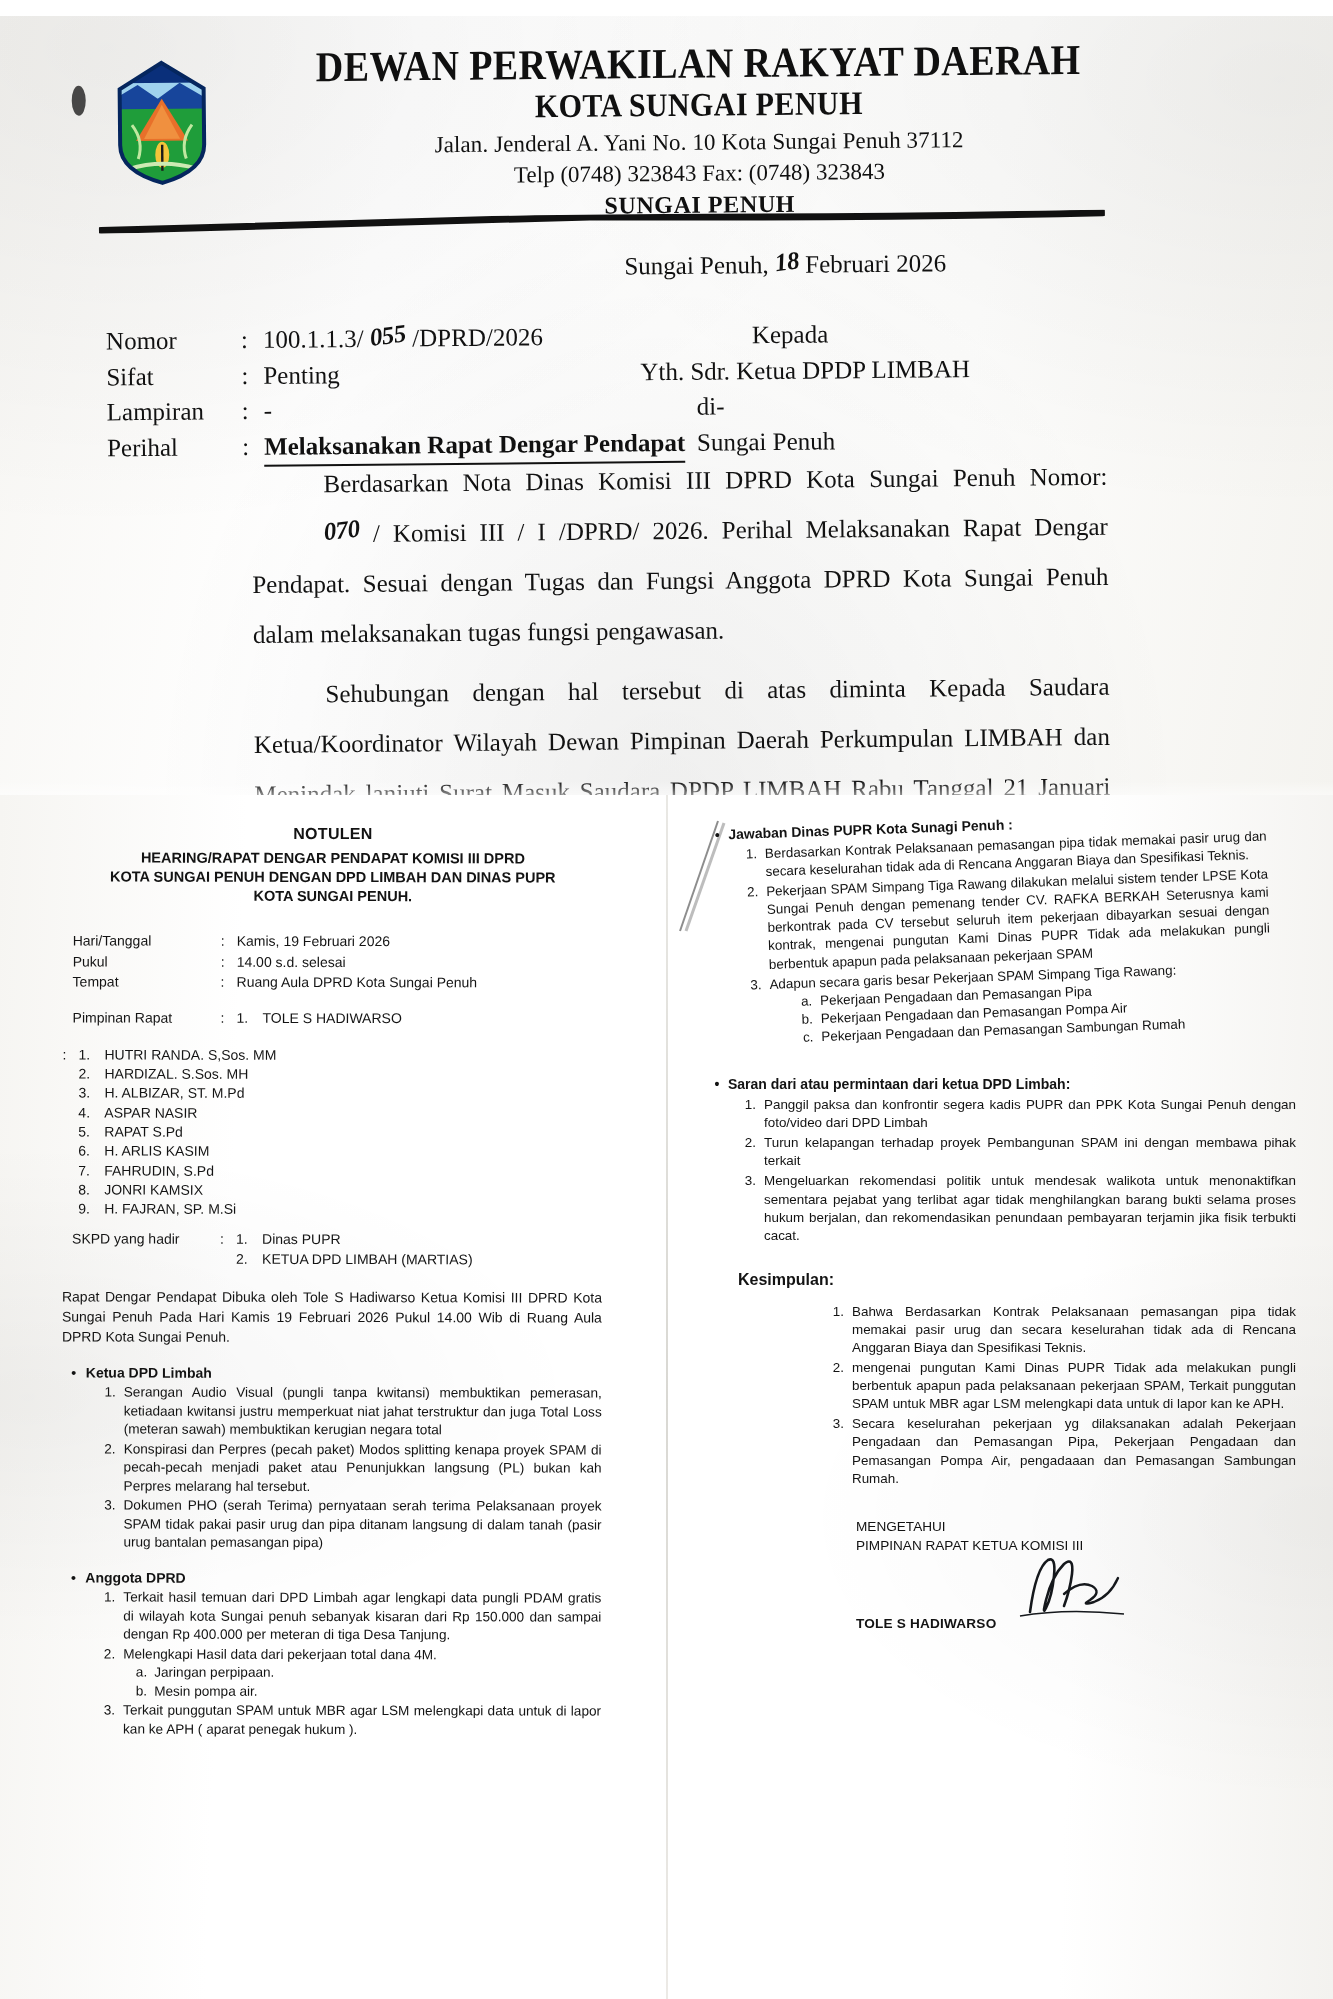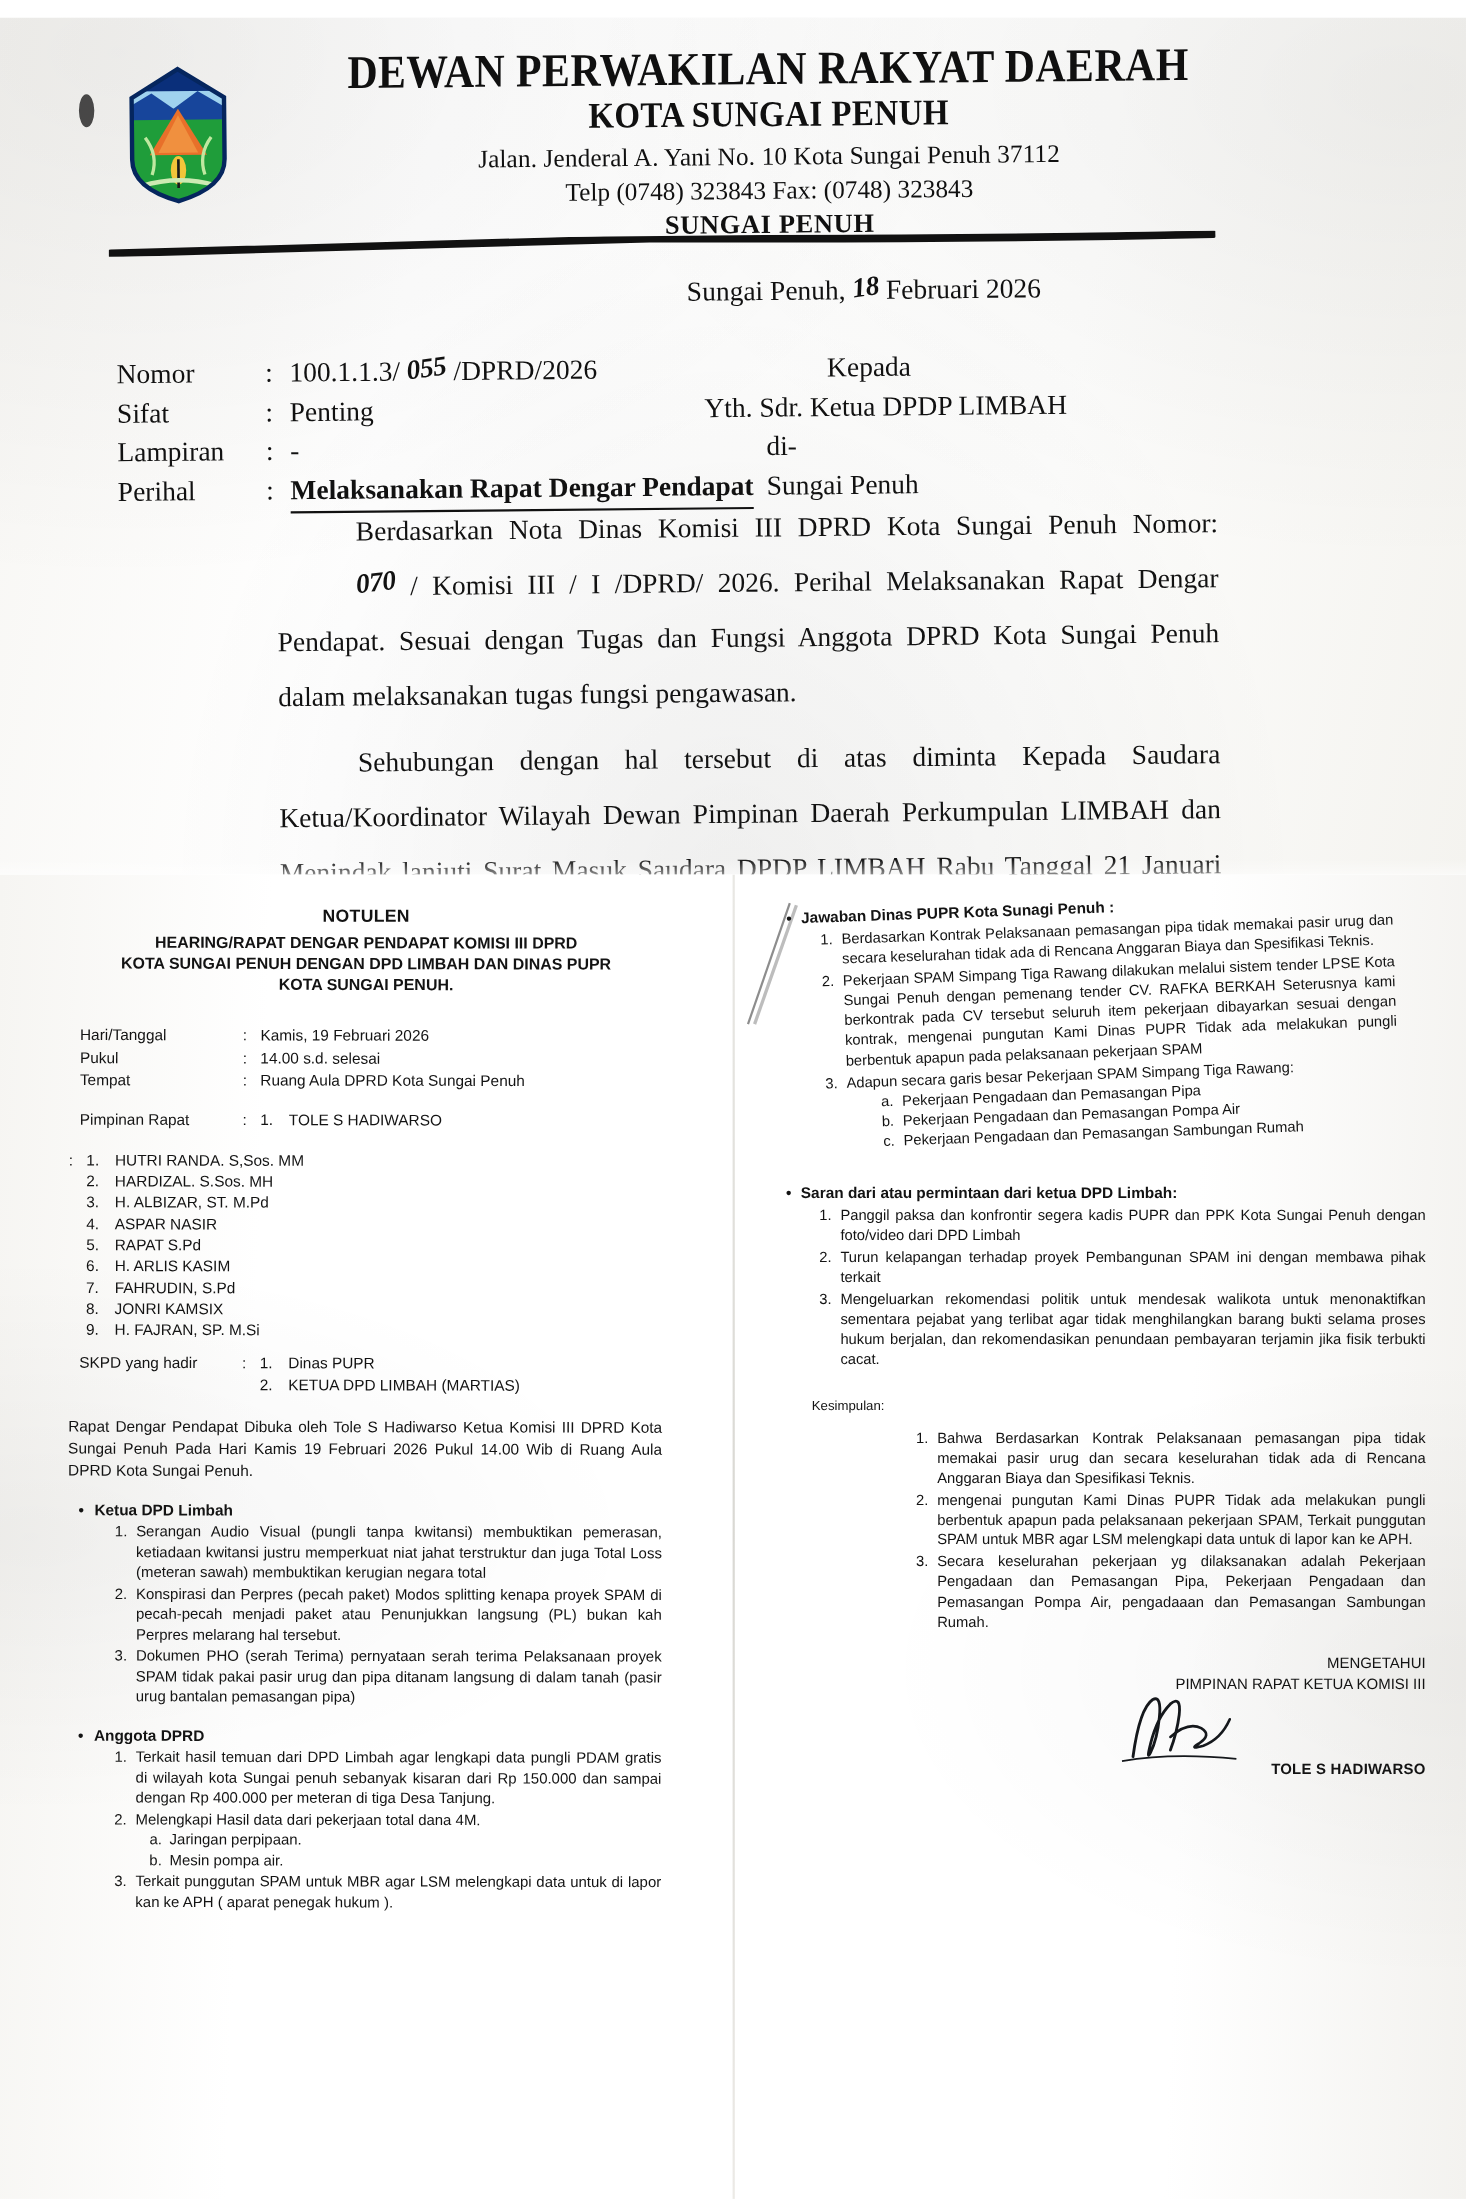--- a/index.html
+++ b/index.html
@@ -190,24 +190,24 @@
     display:flex;font-weight:bold;font-size:14px;margin-top:4px;
   }
   .r-bullet-h .bd{width:22px;flex:0 0 22px;text-align:center;}
   .r-olist{
     margin:4px 0 0 0;padding:0;list-style:none;font-size:13.4px;line-height:1.35;
   }
   .r-olist > li{display:flex;margin-bottom:2px;}
   .r-olist .num{width:28px;flex:0 0 28px;text-align:right;padding-right:8px;}
   .r-olist .txt{flex:1;text-align:justify;}
   .r-para{font-size:13.6px;line-height:1.4;text-align:justify;}
-  .kesimpulan-h{font-weight:normal;font-size:12px;margin-top:26px;padding-left:32px;}
+  .kesimpulan-h{font-weight:bold;font-size:16px;margin-top:26px;padding-left:32px;}
   .closing{font-size:13.6px;line-height:1.42;text-align:justify;margin-top:24px;}
   .sign-block{
-    margin-top:18px;text-align:right;font-size:13.6px;line-height:1.45;
+    margin-top:29px;text-align:left;font-size:13.6px;line-height:1.45;
     padding-left:150px;
   }
   .sign-space{height:58px;position:relative;}
   .sig-svg{position:absolute;left:50%;top:-6px;transform:translateX(-50%);}
   .sign-name{font-weight:bold;letter-spacing:.2px;}
   .clip-note{
     position:absolute;left:8px;top:20px;width:60px;height:120px;
   }
 </style>
 </head>

